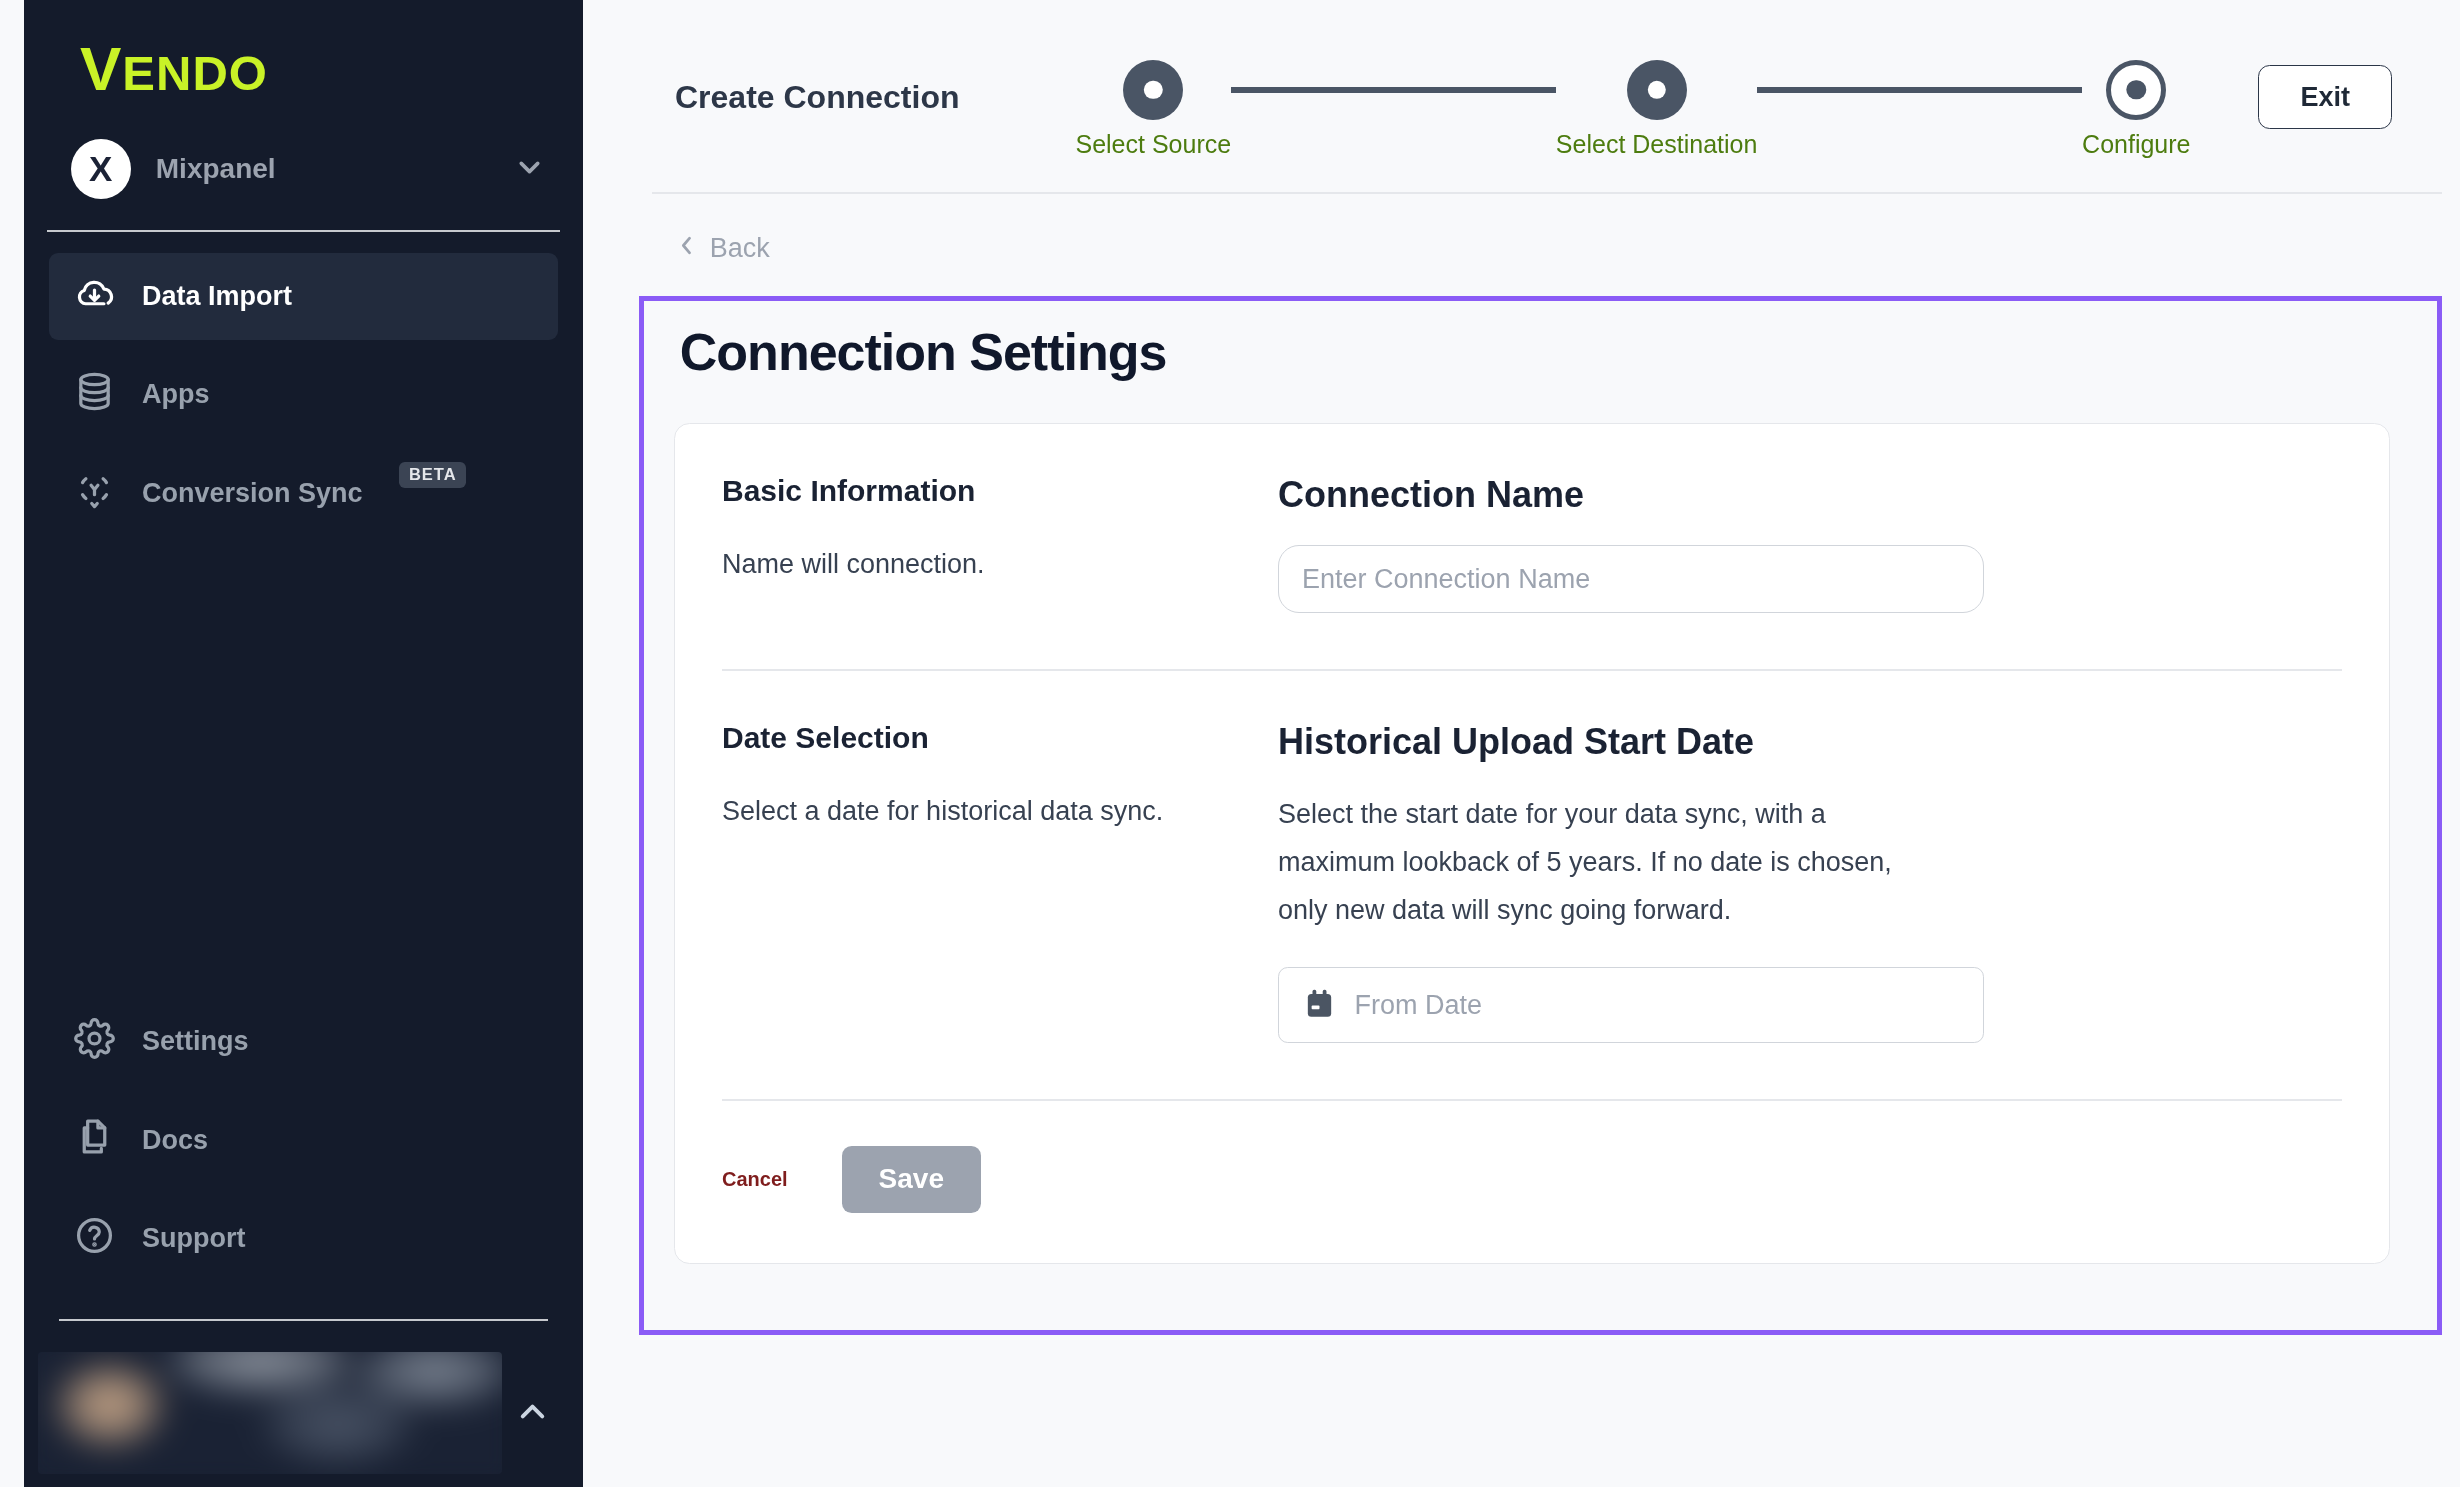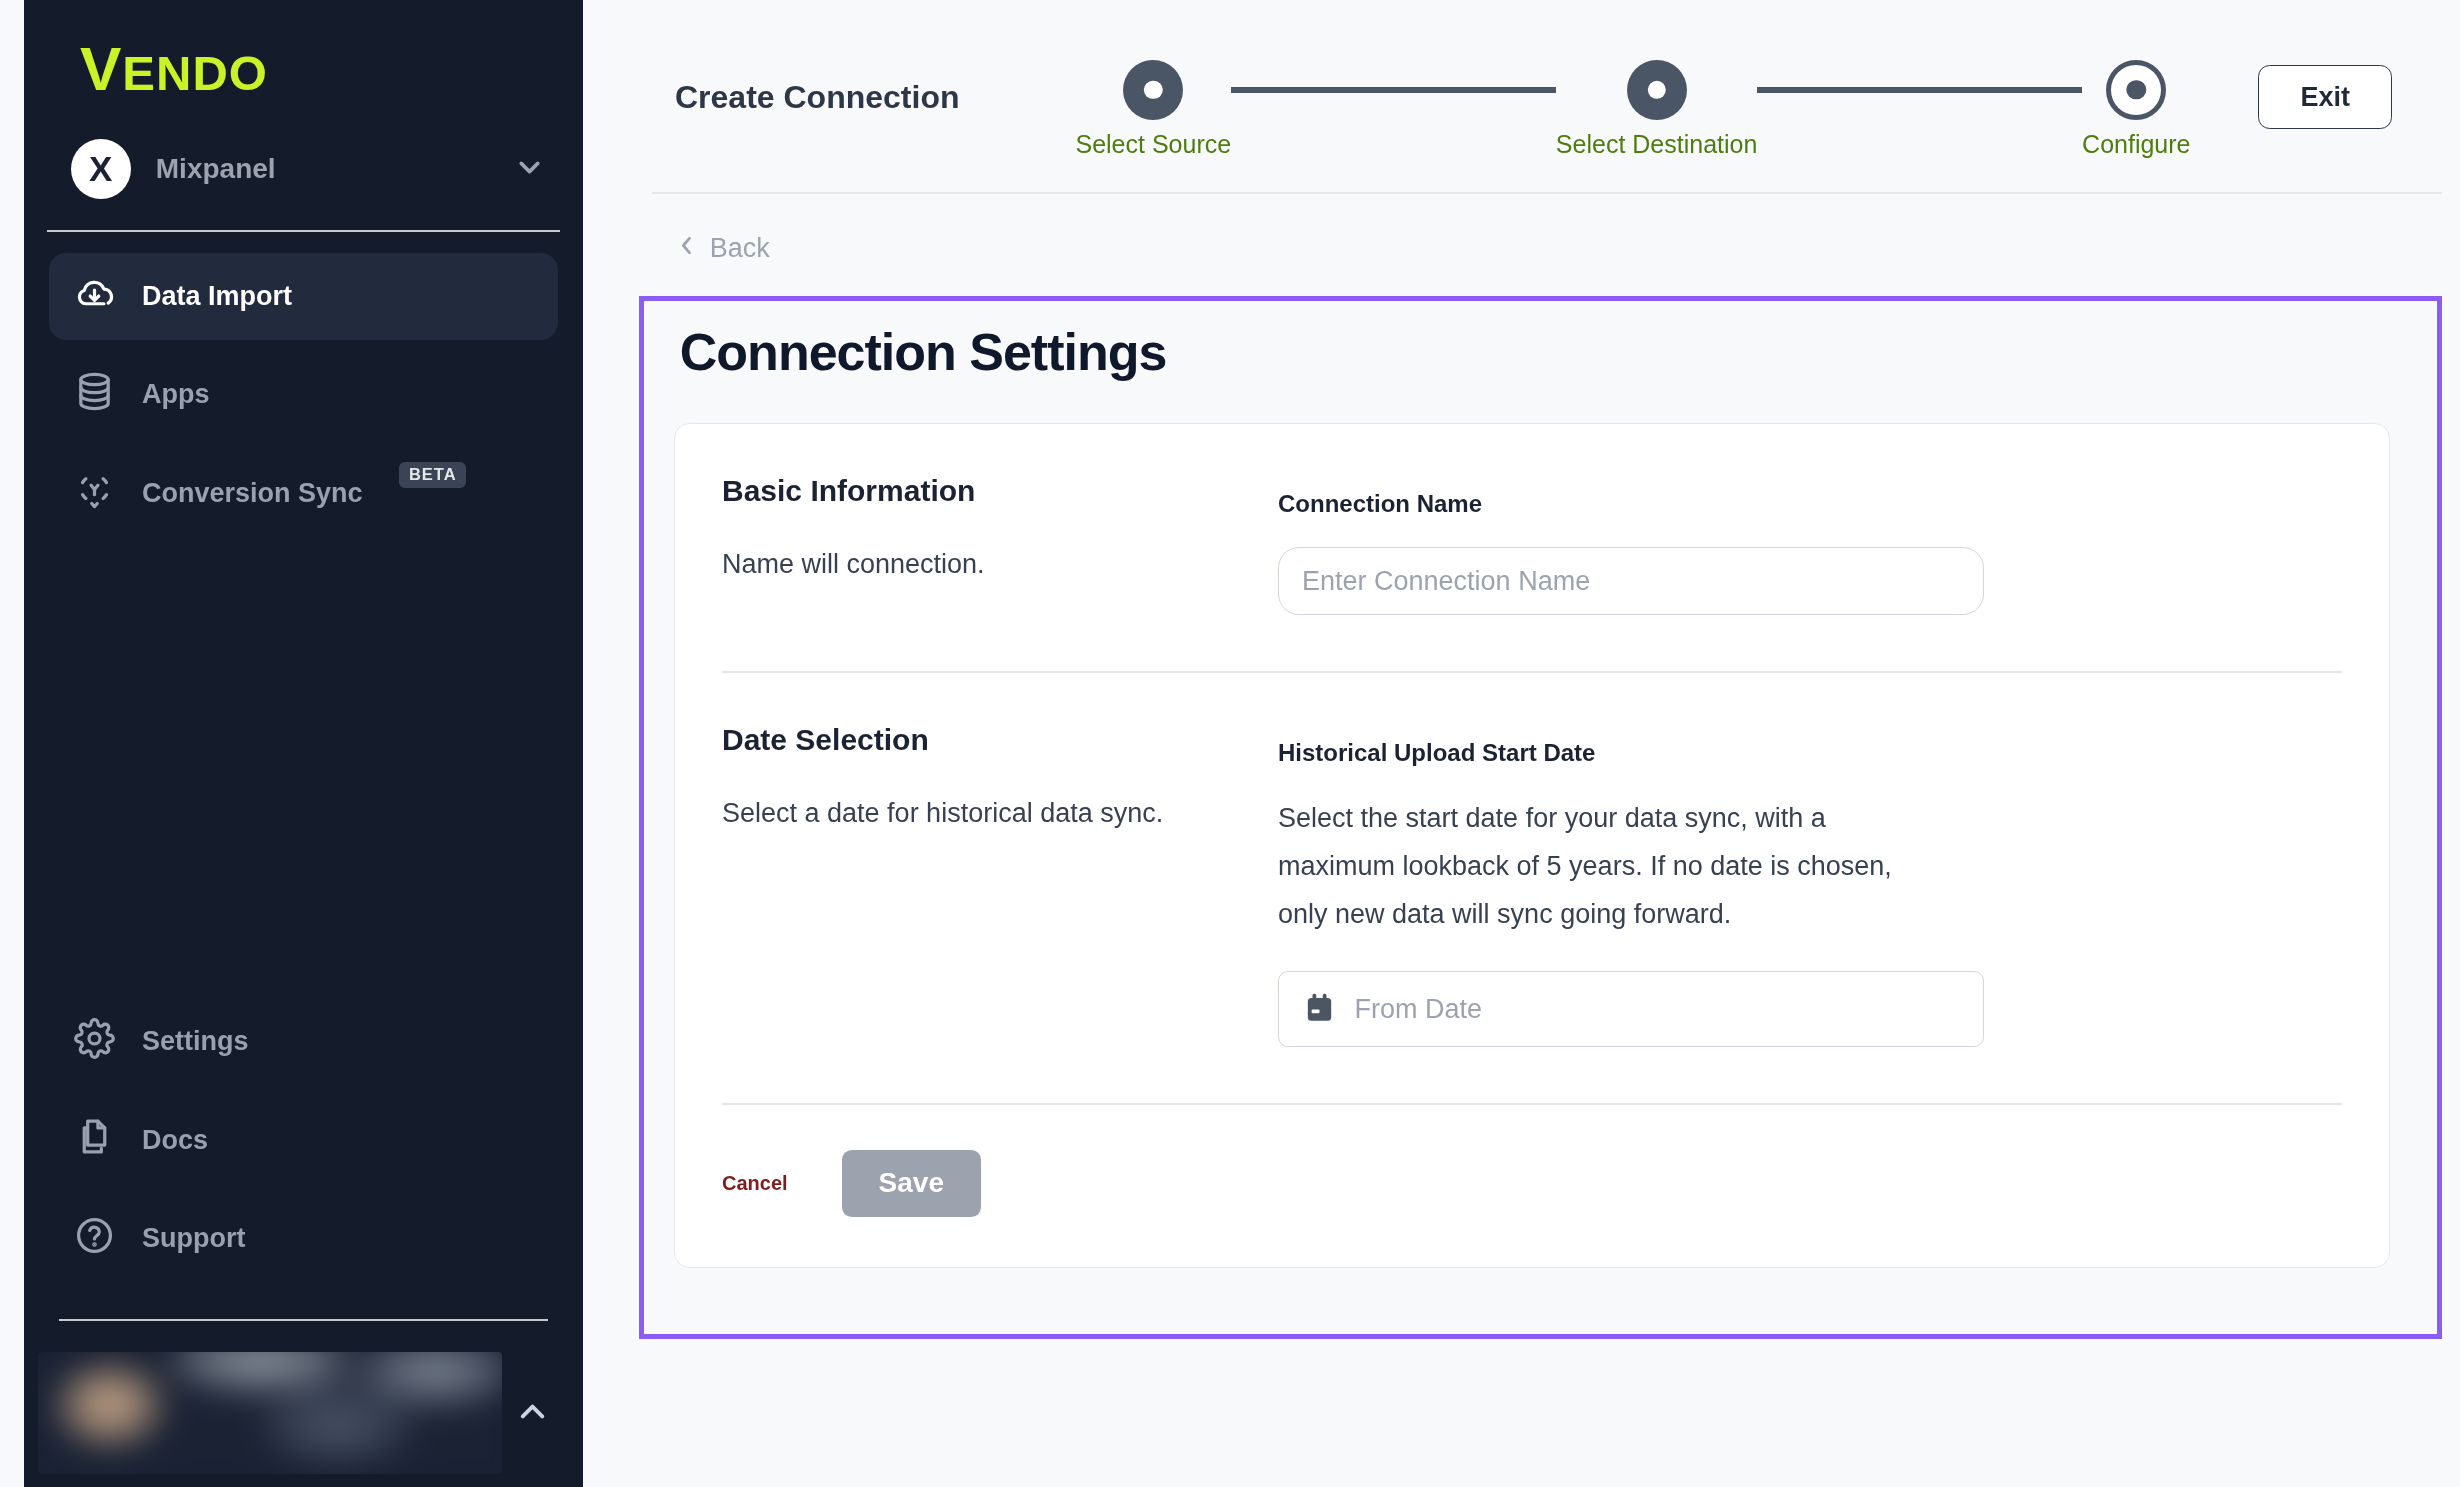--- a/index.html
+++ b/index.html
@@ -14,21 +14,21 @@
   .logo .big { font-size:62px; }
   .logo .rest { font-size:49px; }
   .workspace { display:flex; align-items:center; margin:35px 29px 0 39px; padding:0 7.8px; }
   .ws-avatar { width:60px; height:60px; border-radius:50%; background:#ffffff;
     display:flex; align-items:center; justify-content:center;
     color:#1b2236; font-weight:900; font-size:35px; }
   .ws-name { margin-left:25px; color:#9ca3af; font-size:28px; font-weight:700; flex:1; }
   .sb-divider { height:1.9px; background:rgba(229,231,235,0.85); margin:31px 23px 0 23px; }
   .nav { margin:21.3px 25px 0 25px; display:flex; flex-direction:column; gap:11.6px; }
   .nav-item { display:flex; align-items:center; gap:27px; padding:19.4px 25px;
-    border-radius:17px; color:#98a1ad; font-size:27px; font-weight:700; cursor:pointer; }
+    border-radius:9px; color:#98a1ad; font-size:27px; font-weight:700; cursor:pointer; }
   .nav-item.active { background:#222b3d; color:#ffffff; }
   .nav-item svg { flex:0 0 auto; }
   .beta { background:#3b4454; color:#e5e7eb; font-size:16.5px; font-weight:700;
     letter-spacing:1px; border-radius:5.8px; padding:3.9px 9.7px; margin-left:9.7px;
     align-self:flex-start; margin-top:-7.8px; }
   .sb-spacer { flex:1; }
   .nav.bottom { margin-bottom:9.7px; }
   .sb-divider.bottom { margin:27px 35px 0 35px; }
   .user-row { position:relative; height:146px; margin-top:21.3px; }
   .user-blur { position:absolute; left:13.6px; top:9.7px; width:464px; height:122px;
@@ -67,21 +67,21 @@
     font-size:27px; margin-left:36px; cursor:pointer; }
   .purple-box { margin-top:31px; border:5.8px solid #8b5cf6; width:1803px; padding:21.3px 40px 66px 30px; }
   .section-title { font-size:52px; font-weight:800; color:#10182b; letter-spacing:-1px; margin-left:5.8px; }
 
   .card { margin-top:41px; background:#ffffff; border:1.9px solid #e5e7eb; border-radius:15.5px;
     padding:0 47px; width:1716px; }
   .form-row { display:grid; grid-template-columns:556px 1fr; padding:50px 0 56px 0; }
   .row-divider { height:1.9px; background:#e5e7eb; }
   .row-heading { font-size:30px; font-weight:800; color:#1a2233; }
   .row-sub { margin-top:41px; font-size:27px; color:#374151; }
-  .field-label { font-size:24px; font-weight:800; color:#1a2233;margin-top:16px; }
+  .field-label { font-size:36px; font-weight:800; color:#1a2233; }
   .field-help { margin-top:27px; font-size:27px; color:#374151; line-height:48px; width:670px; }
   .text-input { margin-top:29px; width:706px; height:68px; border:1.9px solid #d1d5db;
     border-radius:21px; background:#ffffff; font-size:27px; color:#1f2937;
     padding:0 23px; font-family:inherit; outline:none; }
   .text-input::placeholder { color:#9ca3af; }
   .input-wrap { margin-top:33px; width:706px; height:76px; border:1.9px solid #d1d5db;
     border-radius:9.7px; background:#ffffff; display:flex; align-items:center; padding:0 23px; gap:17.5px; }
   .input-wrap input { border:none; outline:none; flex:1; font-size:27px;
     color:#1f2937; font-family:inherit; background:transparent; }
   .input-wrap input::placeholder { color:#9ca3af; }

